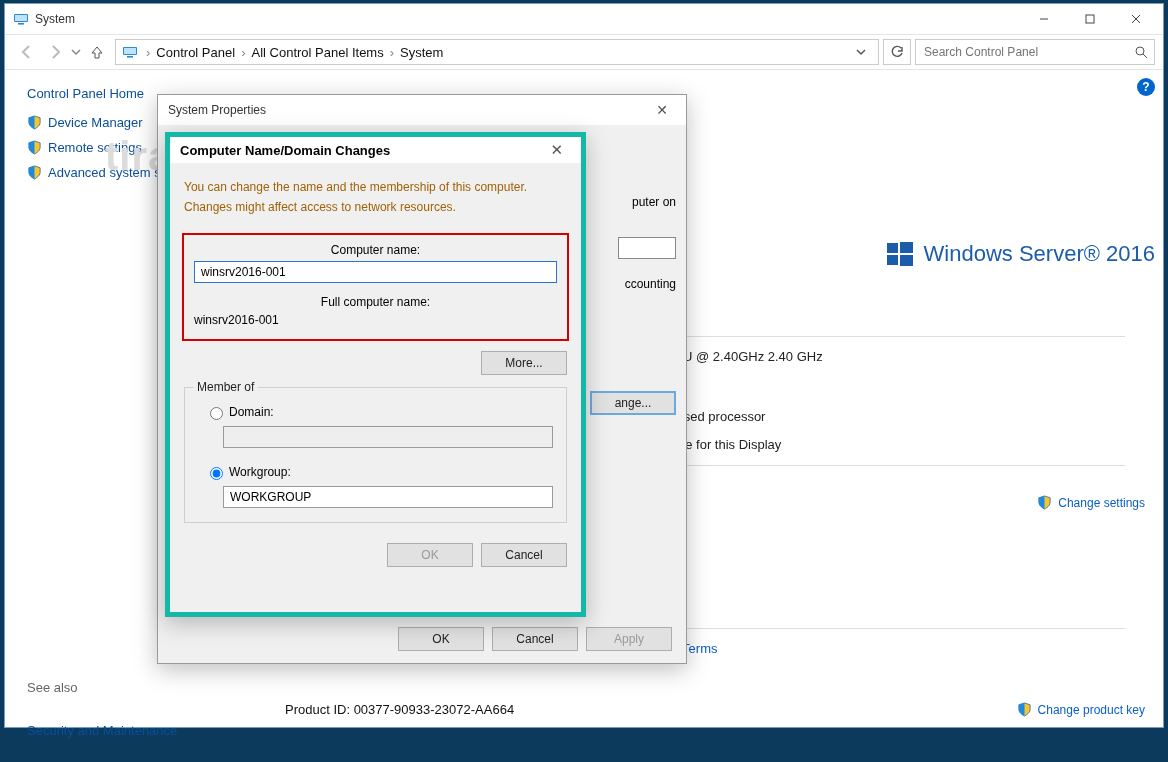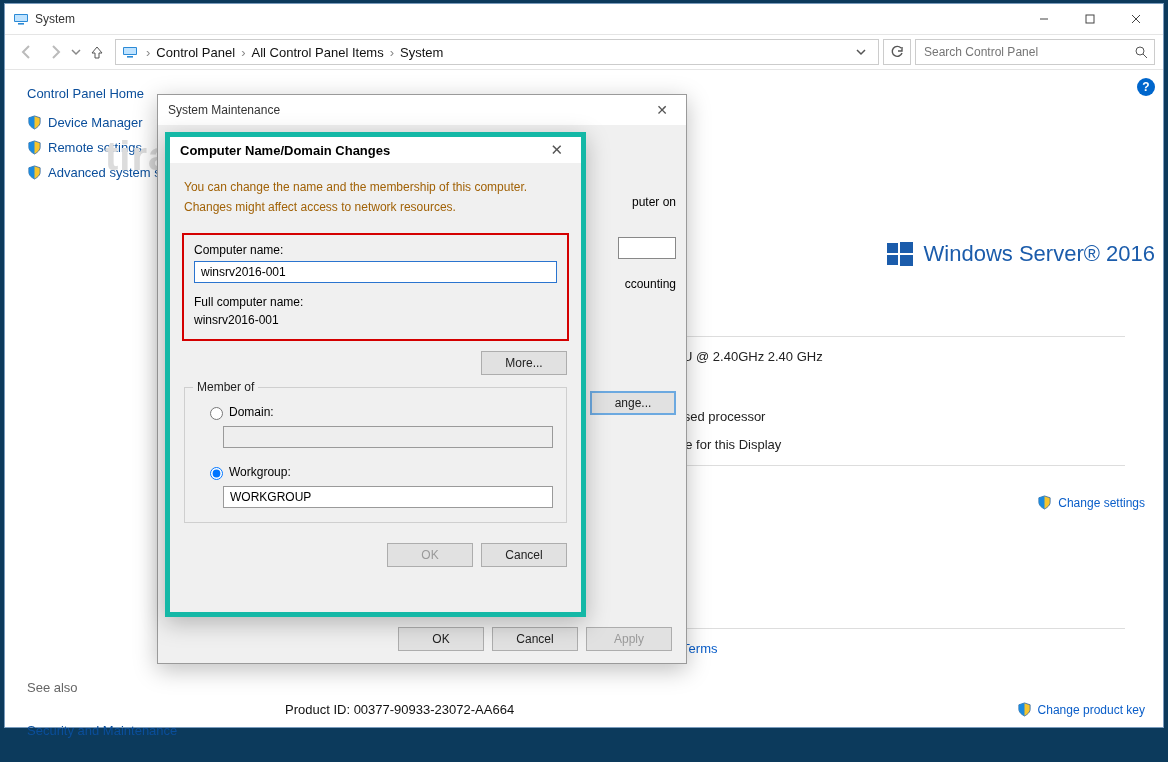--- a/index.html
+++ b/index.html
@@ -79,21 +79,21 @@
     font-size:12px; color:#222; display:inline-flex; align-items:center; justify-content:center; padding:0 10px;
   }
   .btn.disabled { color:#9a9a9a; }
   .btn.primary { border:2px solid #6ca9e0; }
 
   .dlg-name { left:160px; top:128px; width:421px; height:485px; border:5px solid #14b8a6; background:#f0f0f0; }
   .dlg-name .hdr { height:26px; background:#fff; display:flex; align-items:center; padding:0 10px; font-size:13px; font-weight:600; }
   .dlg-name .hdr .spacer{flex:1}
   .dlg-name .desc { padding:14px 14px 10px 14px; font-size:12px; color:#a16207; line-height:20px; }
   .redbox { border:2px solid #d40000; margin:6px 12px; padding:8px 10px 12px 10px; font-size:12px; }
-  .redbox .lbl { margin-bottom:4px; }
+  .redbox .lbl { margin-bottom:4px;text-align:center; }
   .txtin {
     width:100%; height:22px; border:1px solid #2a74cf; background:#fff; font-size:12px; padding:0 6px;
   }
   .morebtn-row { display:flex; justify-content:flex-end; padding:4px 14px 8px 14px; }
   .fieldset {
     border:1px solid #cfcfcf; margin:4px 14px 12px 14px; padding:10px 14px 14px 14px; font-size:12px; position:relative;
   }
   .fieldset .legend { position:absolute; top:-8px; left:8px; background:#f0f0f0; padding:0 4px; color:#222; }
   .radio-row { display:flex; align-items:center; margin:6px 0 6px 6px; }
   .radio-row input { margin-right:6px; }
@@ -292,21 +292,21 @@
         <span>Product ID: </span><span>00377-90933-23072-AA664</span>
       </div>
     </div>
 
   </div>
 
   <div class="watermark">tiratboyan.com</div>
 
   <div class="dlg dlg-sys">
     <div class="dlg-title">
-      <span>System Maintenance</span>
+      <span>System Properties</span>
       <span class="spacer"></span>
       <span class="dlg-close">✕</span>
     </div>
 
     <div style="position:absolute; right:10px; top:100px; font-size:12px;">puter on</div>
     <div style="position:absolute; right:10px; top:142px; width:58px; height:22px; border:1px solid #888; background:#fff;"></div>
     <div style="position:absolute; right:10px; top:182px; font-size:12px;">ccounting</div>
     <div style="position:absolute; right:10px; top:296px;">
       <div class="btn primary">
           <span>ange...</span>

